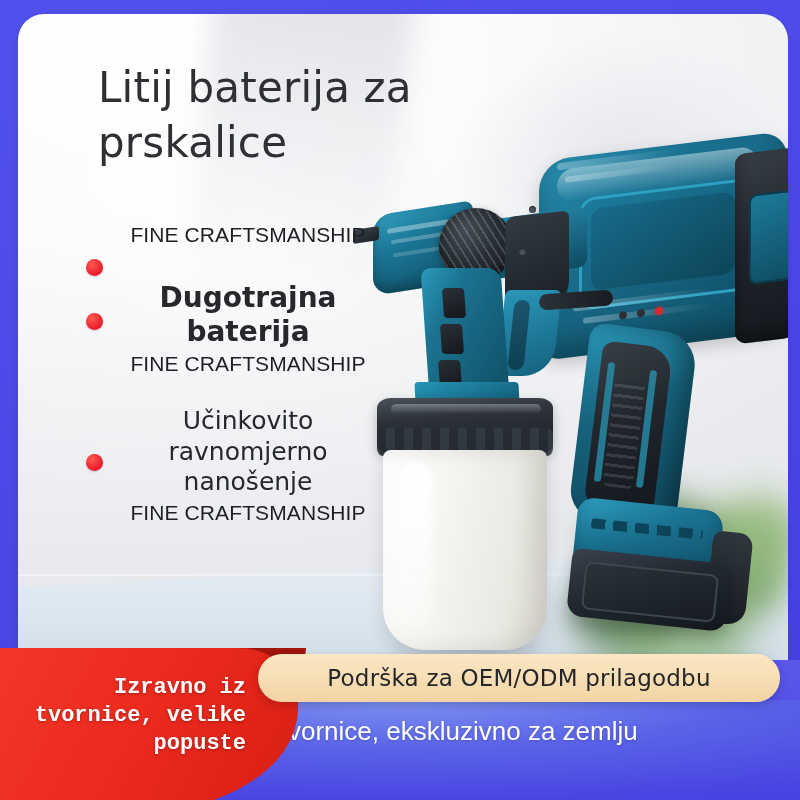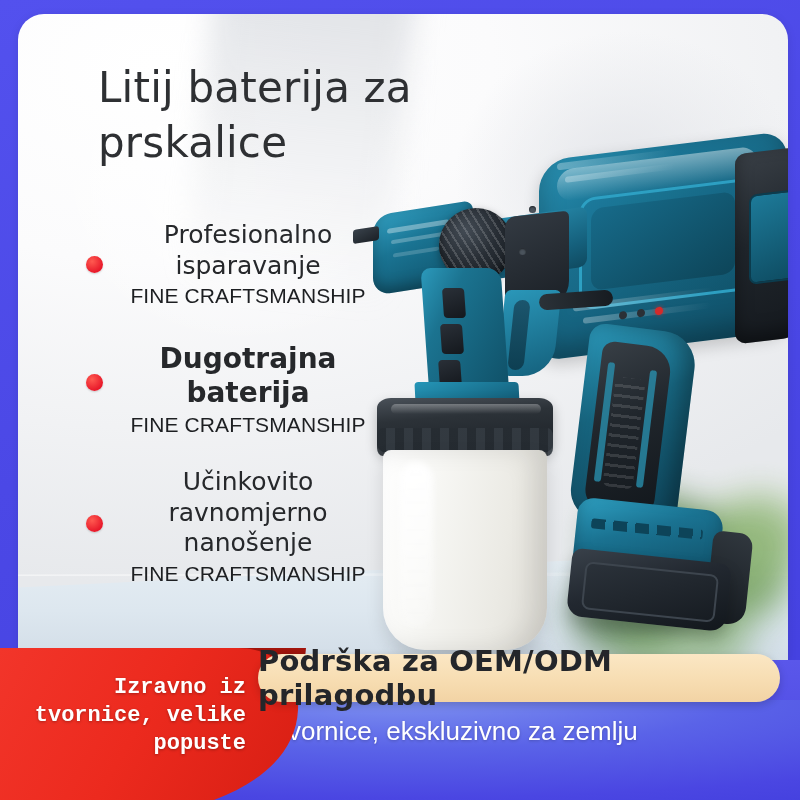--- a/index.html
+++ b/index.html
@@ -231,21 +231,21 @@
     text-shadow:0 1px 3px rgba(0,0,0,.3);z-index:7;
     font-family:Liberation Mono, monospace;
   }
   .oem-pill{
     position:absolute;left:258px;top:654px;width:522px;height:48px;
     background:linear-gradient(180deg,#fbe7c4 0%,#f7ddb2 55%,#f2d3a4 100%);
     border-radius:26px;z-index:8;
     box-shadow:0 3px 8px rgba(0,0,0,.18);
     display:flex;align-items:center;justify-content:center;
   }
-  .oem-text{color:#24262a;font-size:29px;letter-spacing:.2px;font-weight:bold;}
+  .oem-text{color:#24262a;font-size:23px;letter-spacing:.2px;}
   .bluebar{
     position:absolute;left:0;top:700px;width:800px;height:100px;z-index:4;
     background:
       radial-gradient(120% 140% at 50% 0%, #7d90f0 0%, #5a63e8 35%, #4a46e2 70%, #3f3bdc 100%);
   }
   .bluebar-inner{
     position:absolute;left:0;right:0;top:14px;text-align:center;
     color:#ffffff;font-size:26px;line-height:1.32;font-weight:500;
     text-shadow:0 1px 3px rgba(0,0,0,.22);
     font-family:"Liberation Sans", sans-serif;
@@ -342,21 +342,20 @@
       <div class="p batt-inner"></div>
     </div>
 
     <div class="title">Litij baterija za prskalice</div>
 
     <div class="features">
 
       <div class="feat f1">
         <span class="dot"></span>
         <div class="ftext">
-          <div class="fmain">Profesionalno isparavanje</div>
           <div class="fsub">FINE CRAFTSMANSHIP</div>
         </div>
       </div>
 
       <div class="feat f2">
         <span class="dot"></span>
         <div class="ftext">
           <div class="fmain">Dugotrajna baterija</div>
           <div class="fsub">FINE CRAFTSMANSHIP</div>
         </div>

